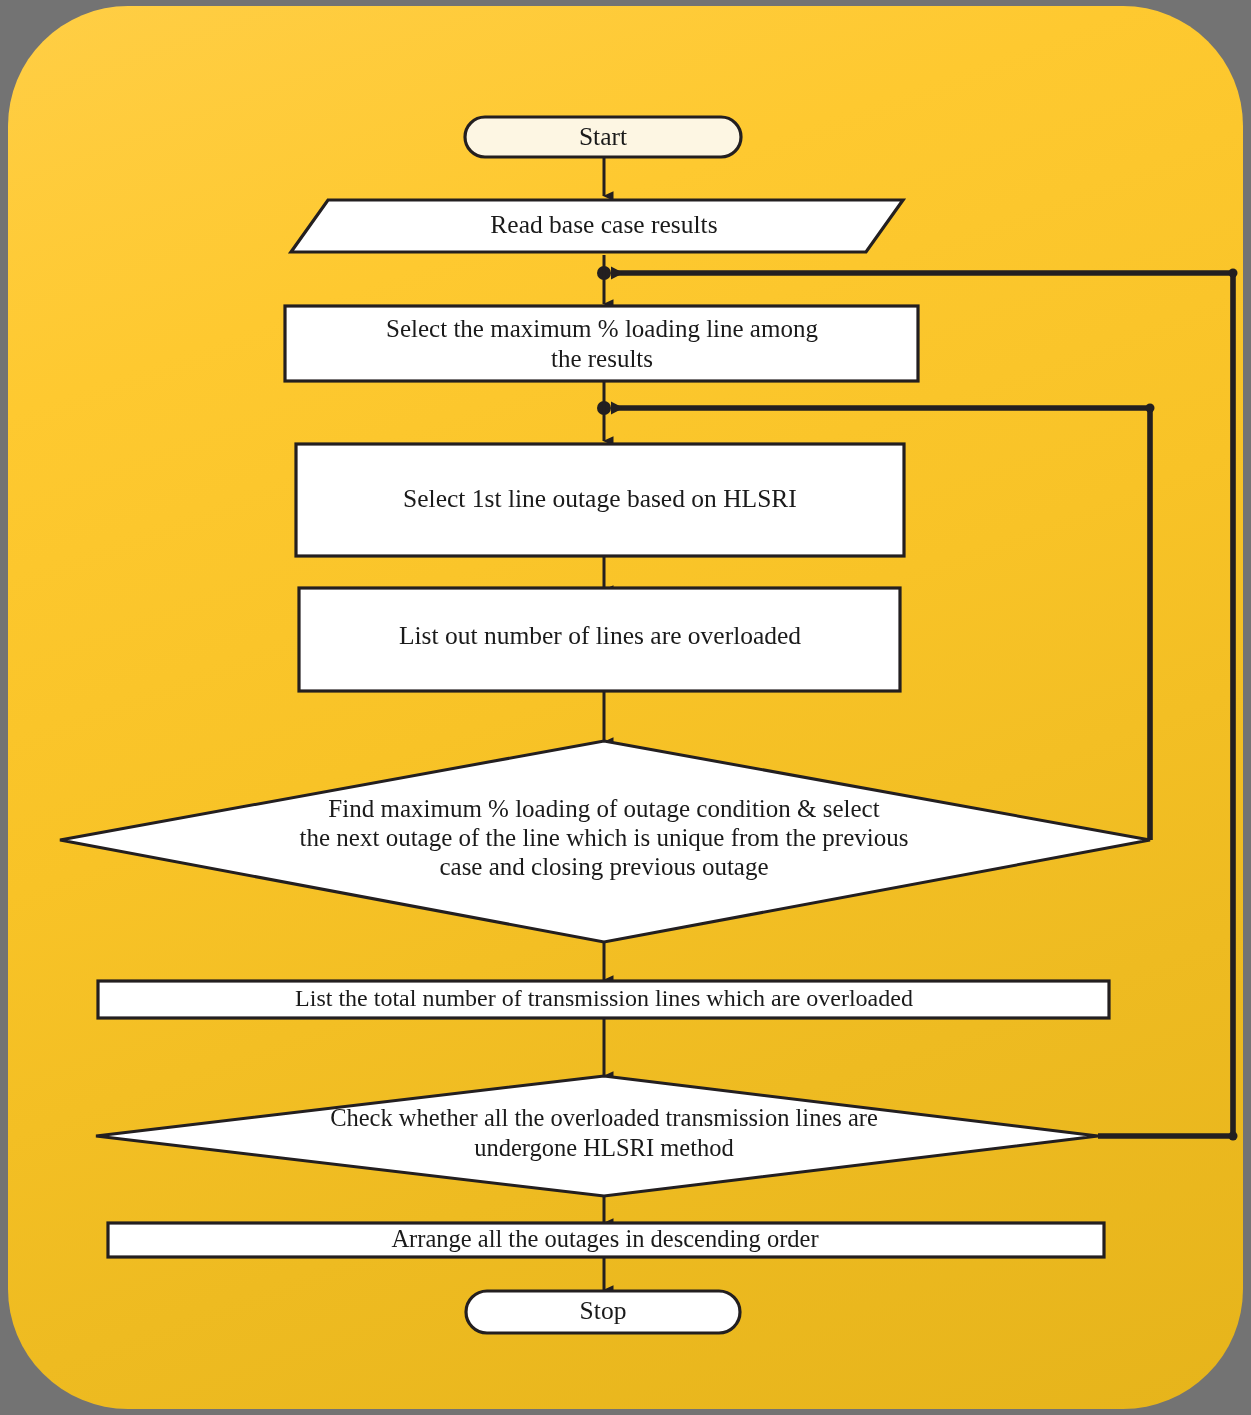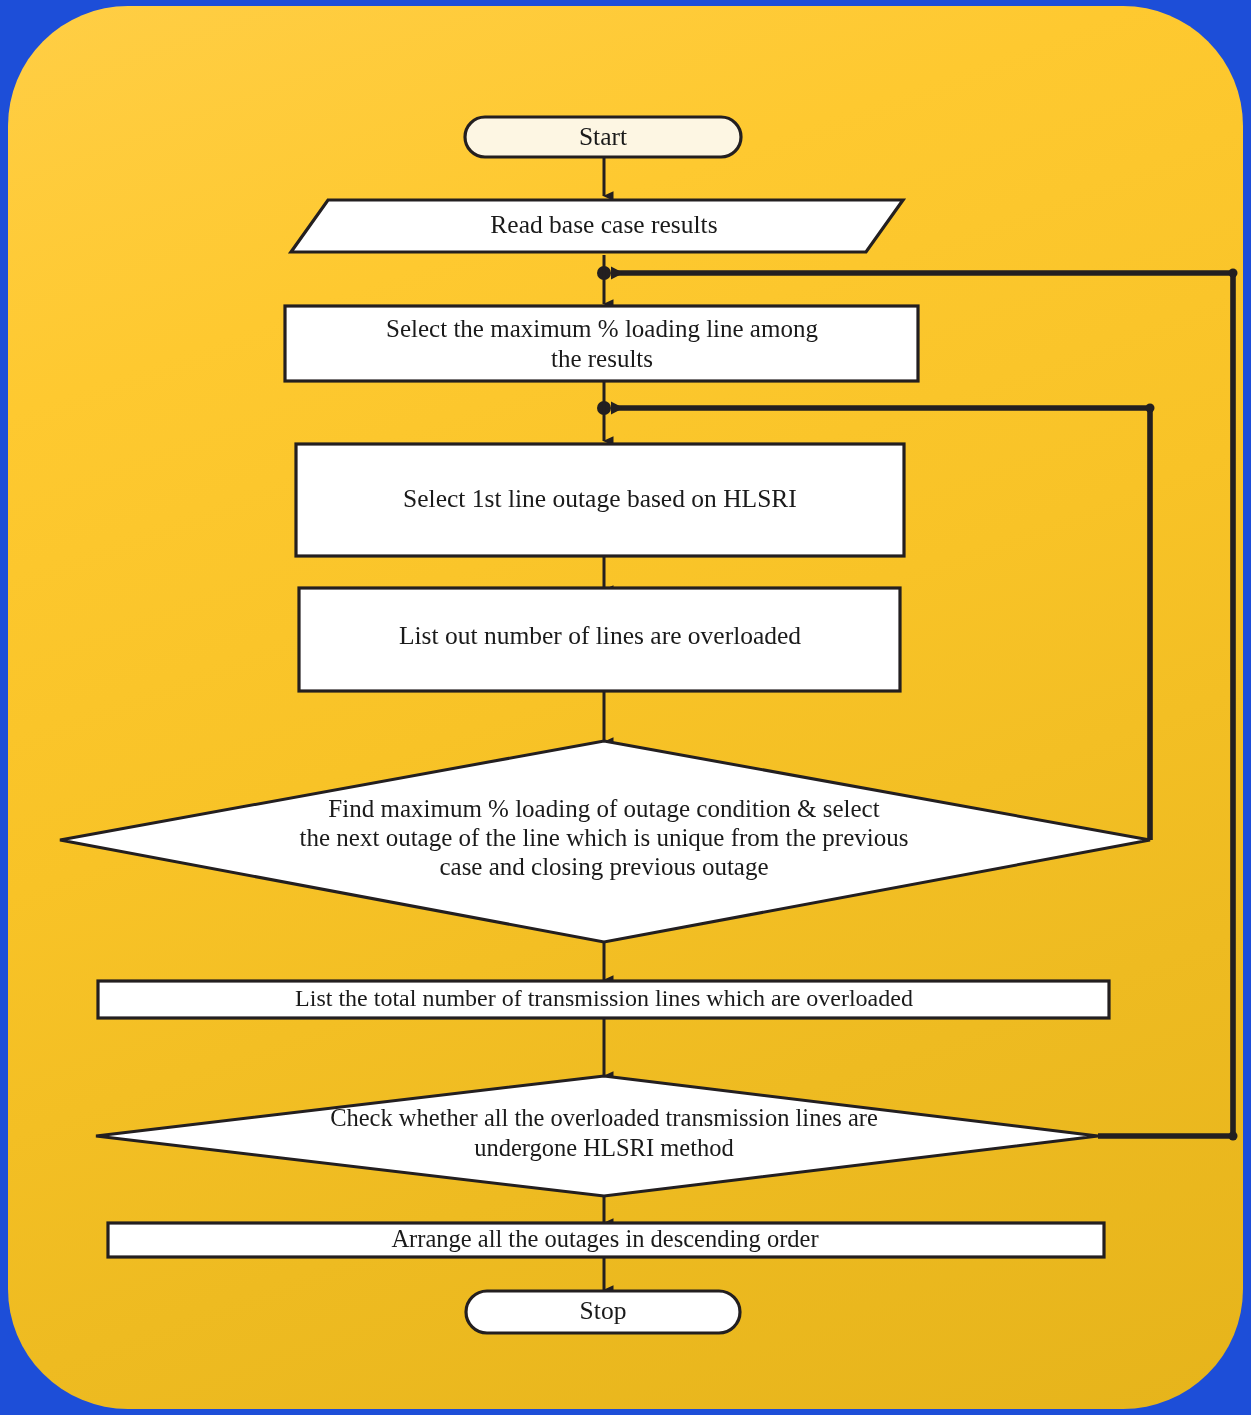--- a/index.html
+++ b/index.html
@@ -5,21 +5,21 @@
 <style>
   html, body {
     margin: 0;
     padding: 0;
     background: #ffffff;
   }
   #canvas {
     position: relative;
     width: 1251px;
     height: 1415px;
-    background: #1d4ed8;
+    background: #737373;
     overflow: hidden;
     font-family: "Liberation Serif", "DejaVu Serif", serif;
   }
   #panel {
     position: absolute;
     left: 8px;
     top: 6px;
     width: 1235px;
     height: 1403px;
     border-radius: 120px;

